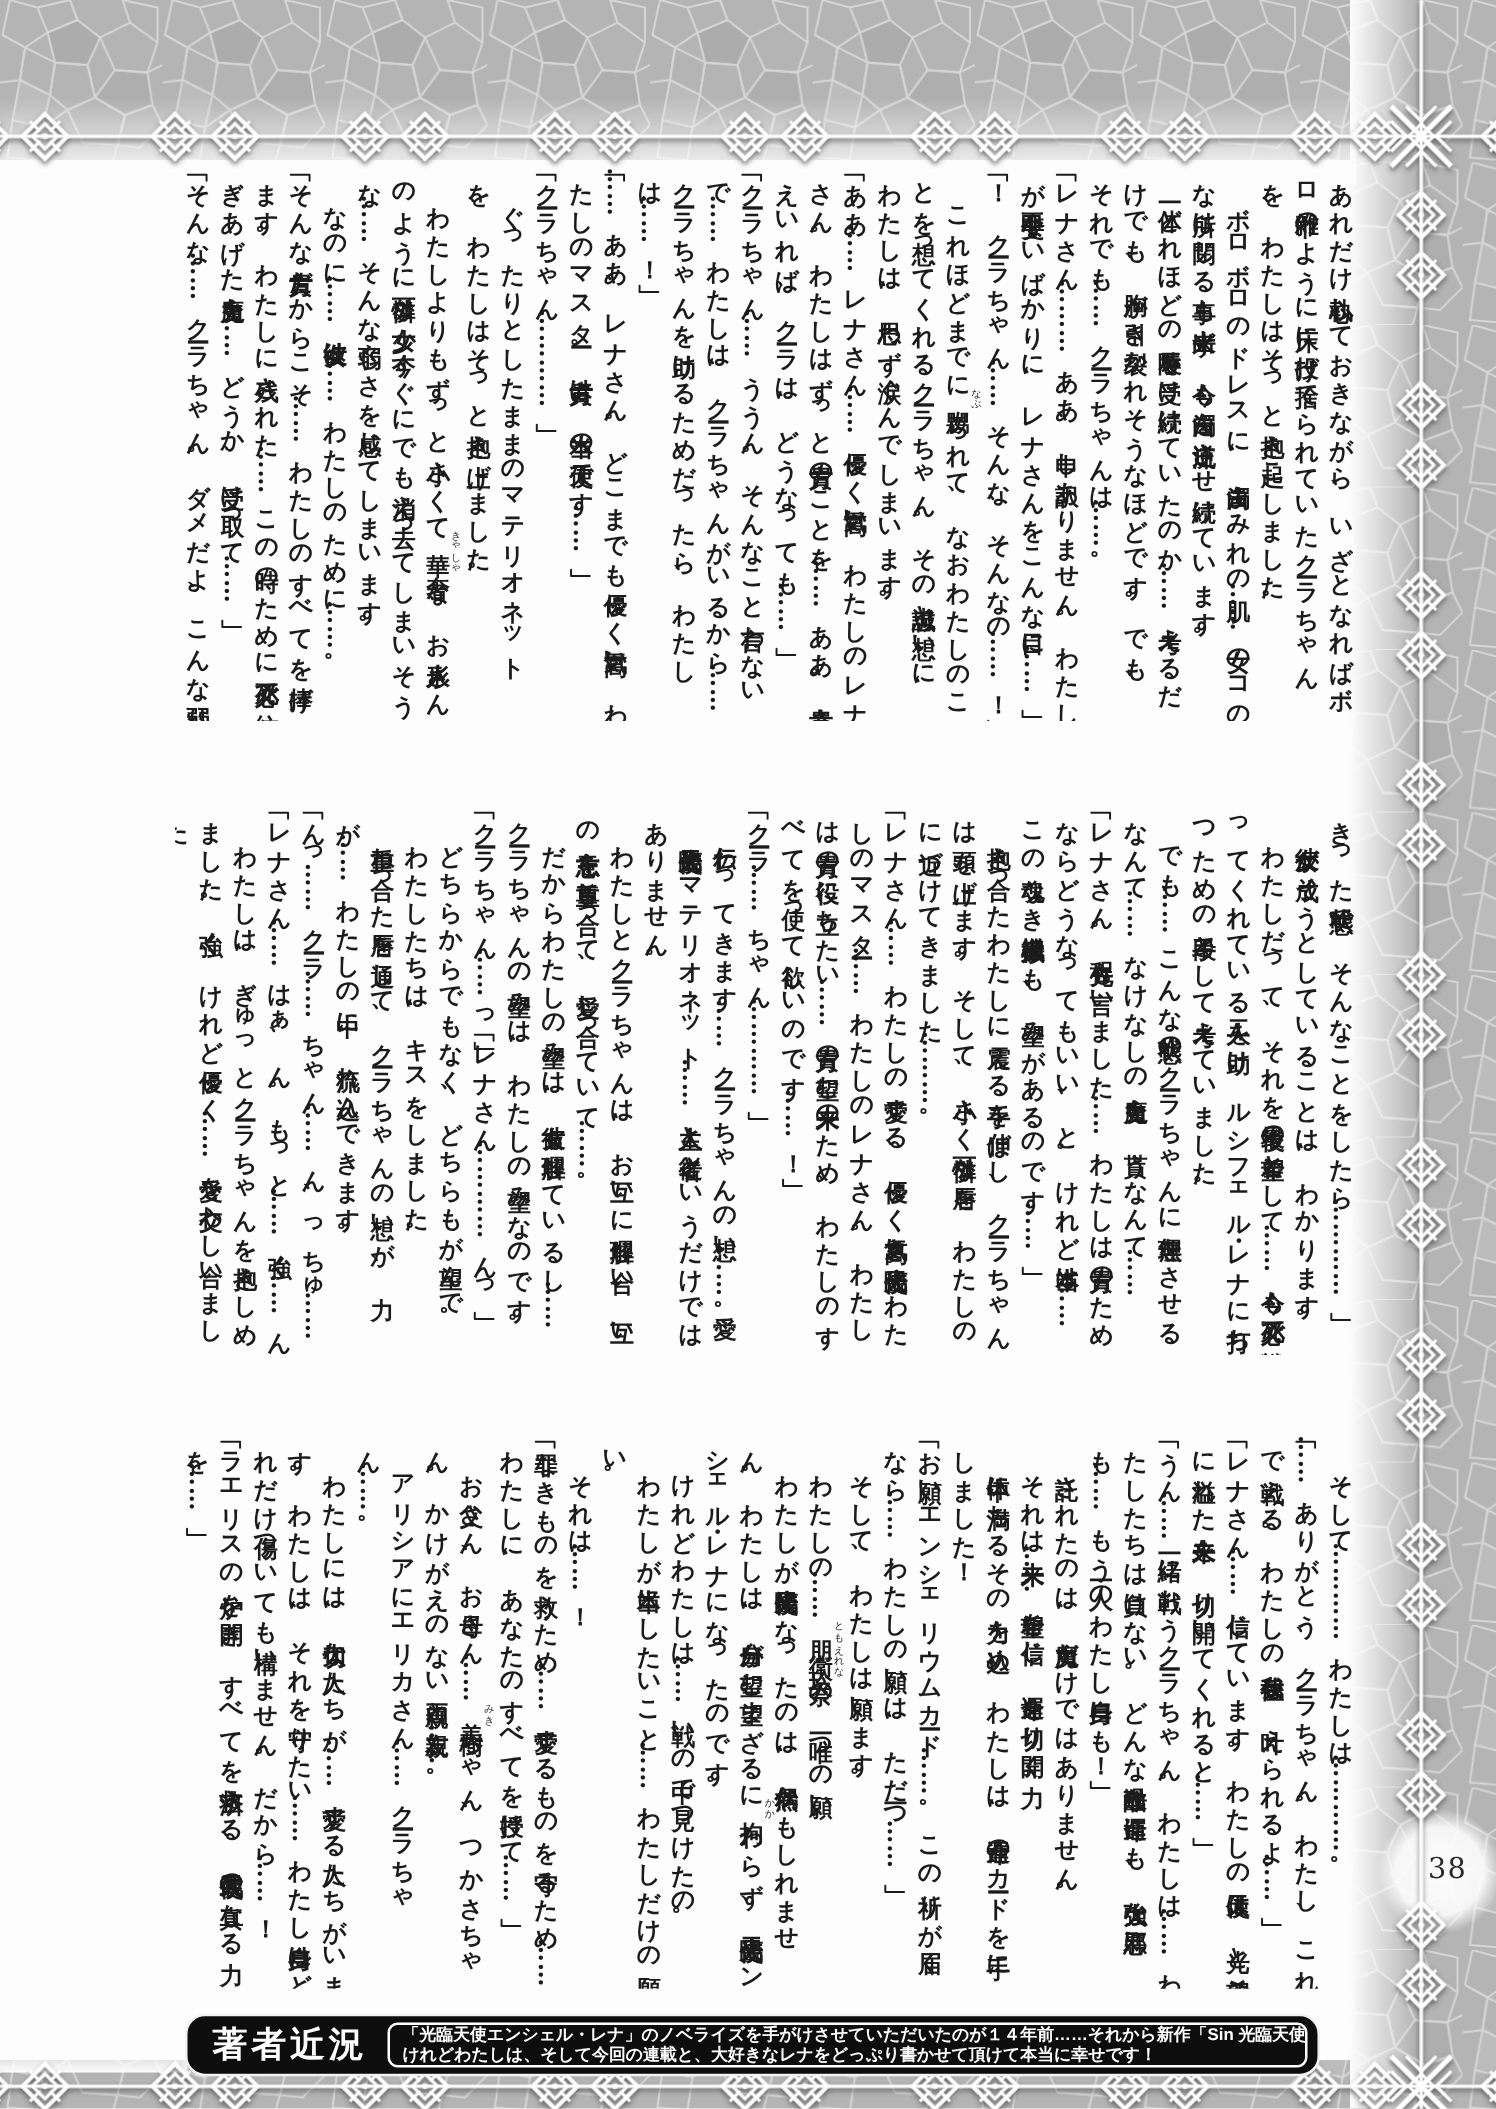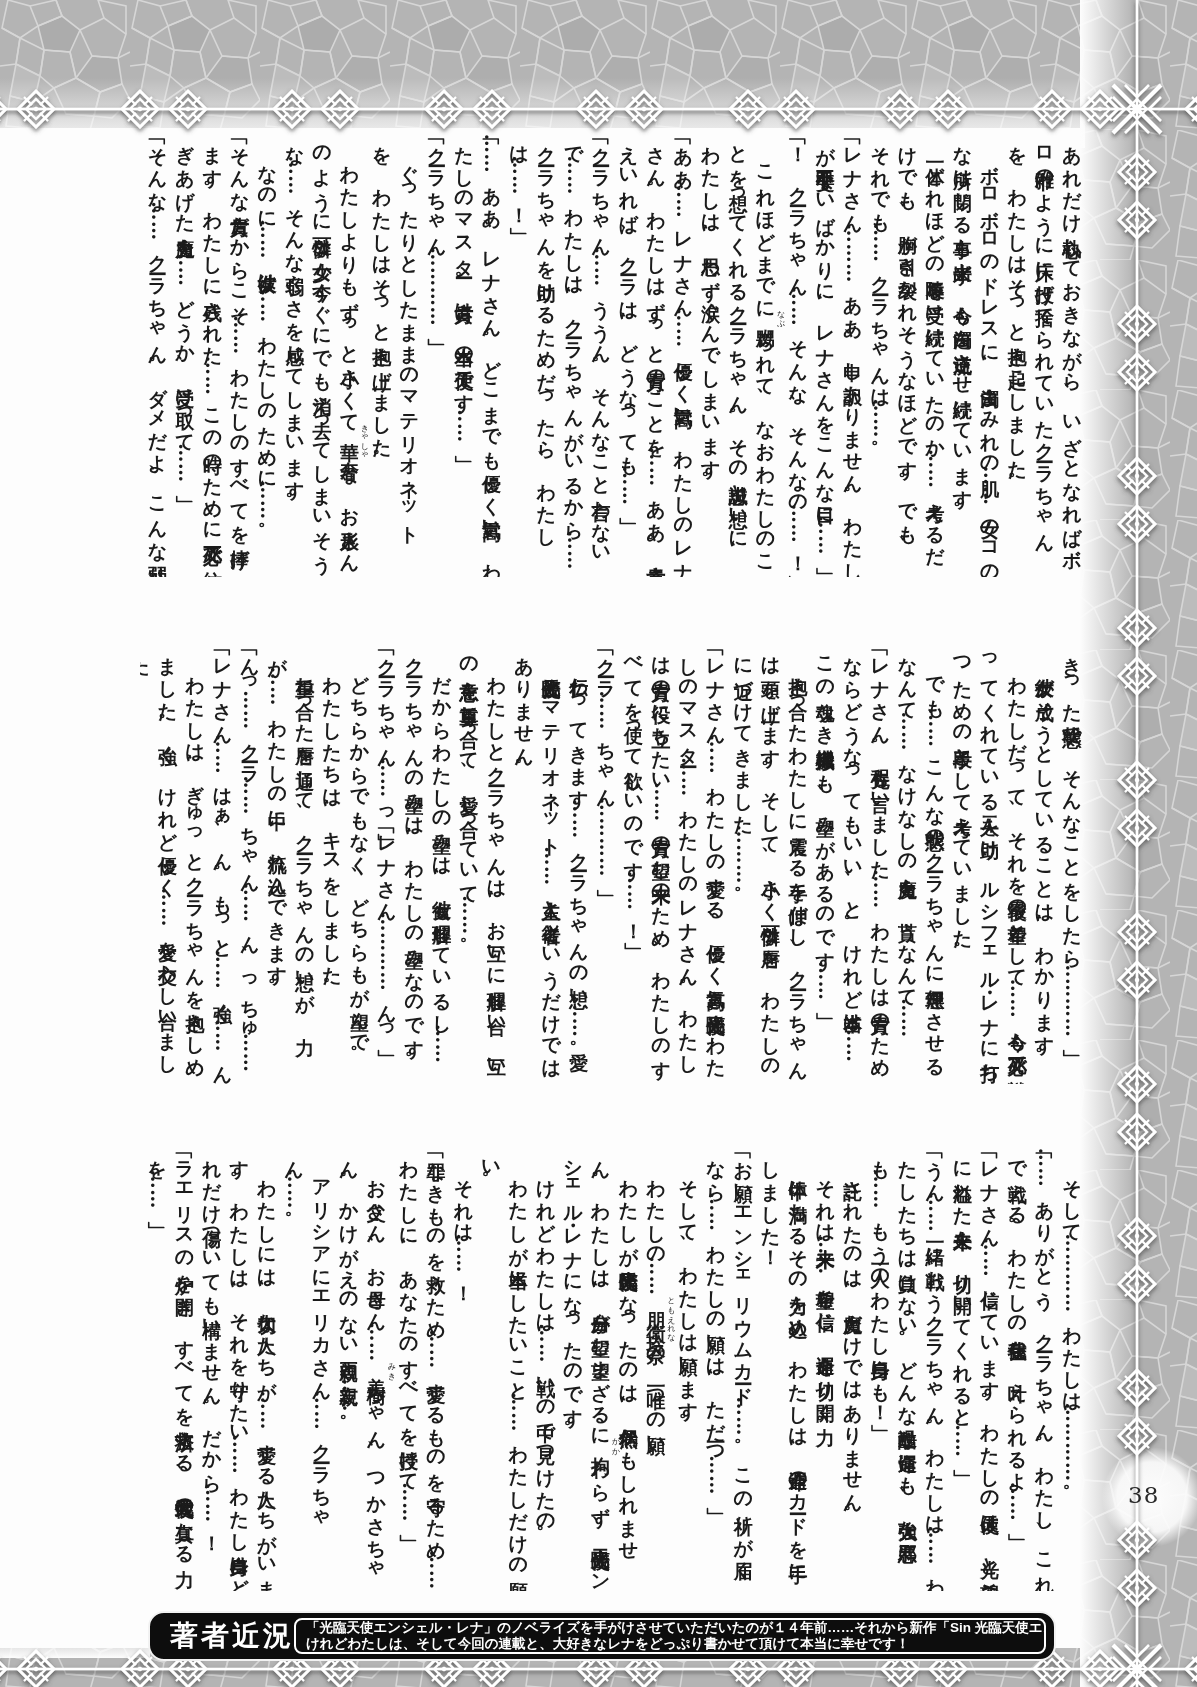--- a/index.html
+++ b/index.html
@@ -19,34 +19,34 @@
   }
   .text-band p{margin:0;padding:0;}
   .text-band p.ind{text-indent:1em;}
   ruby rt{font-size:8px;letter-spacing:0;font-weight:400;}
   #band1{top:133px;height:444px;}
   #band2{top:644px;height:440px;}
   #band3{top:1147px;height:444px;}
   
   .page-number{
     position:absolute;left:1128px;top:1482px;width:60px;
-    font-size:23px;color:#2a2a2a;letter-spacing:1px;
+    font-size:23px;color:#2a2a2a;text-align:center;letter-spacing:1px;
   }
   
   .footer-bar{
     position:absolute;left:148px;top:1611px;width:908px;height:50px;
     background:var(--footer-bg,#0d0d0d);border-radius:16px;
     border:2px solid #f2f2f2;box-sizing:border-box;
     display:flex;align-items:center;
     font-family:"Liberation Sans",sans-serif;
   }
   .footer-label{
     flex:0 0 auto;color:var(--footer-text,#fff);
     font-size:28px;font-weight:bold;letter-spacing:3px;
-    padding:0 0 0 20px;white-space:nowrap;
+    padding:0 16px 0 20px;white-space:nowrap;
   }
   .footer-box{
     flex:1 1 auto;margin:4px 8px 4px 0;height:36px;
     border:2px solid #ffffff;border-radius:8px;box-sizing:border-box;
     display:flex;flex-direction:column;justify-content:center;
     padding:0 10px;overflow:hidden;
   }
   .footer-line{
     color:var(--footer-text,#fff);font-size:13.5px;line-height:16.5px;
     font-weight:bold;white-space:nowrap;letter-spacing:0;

